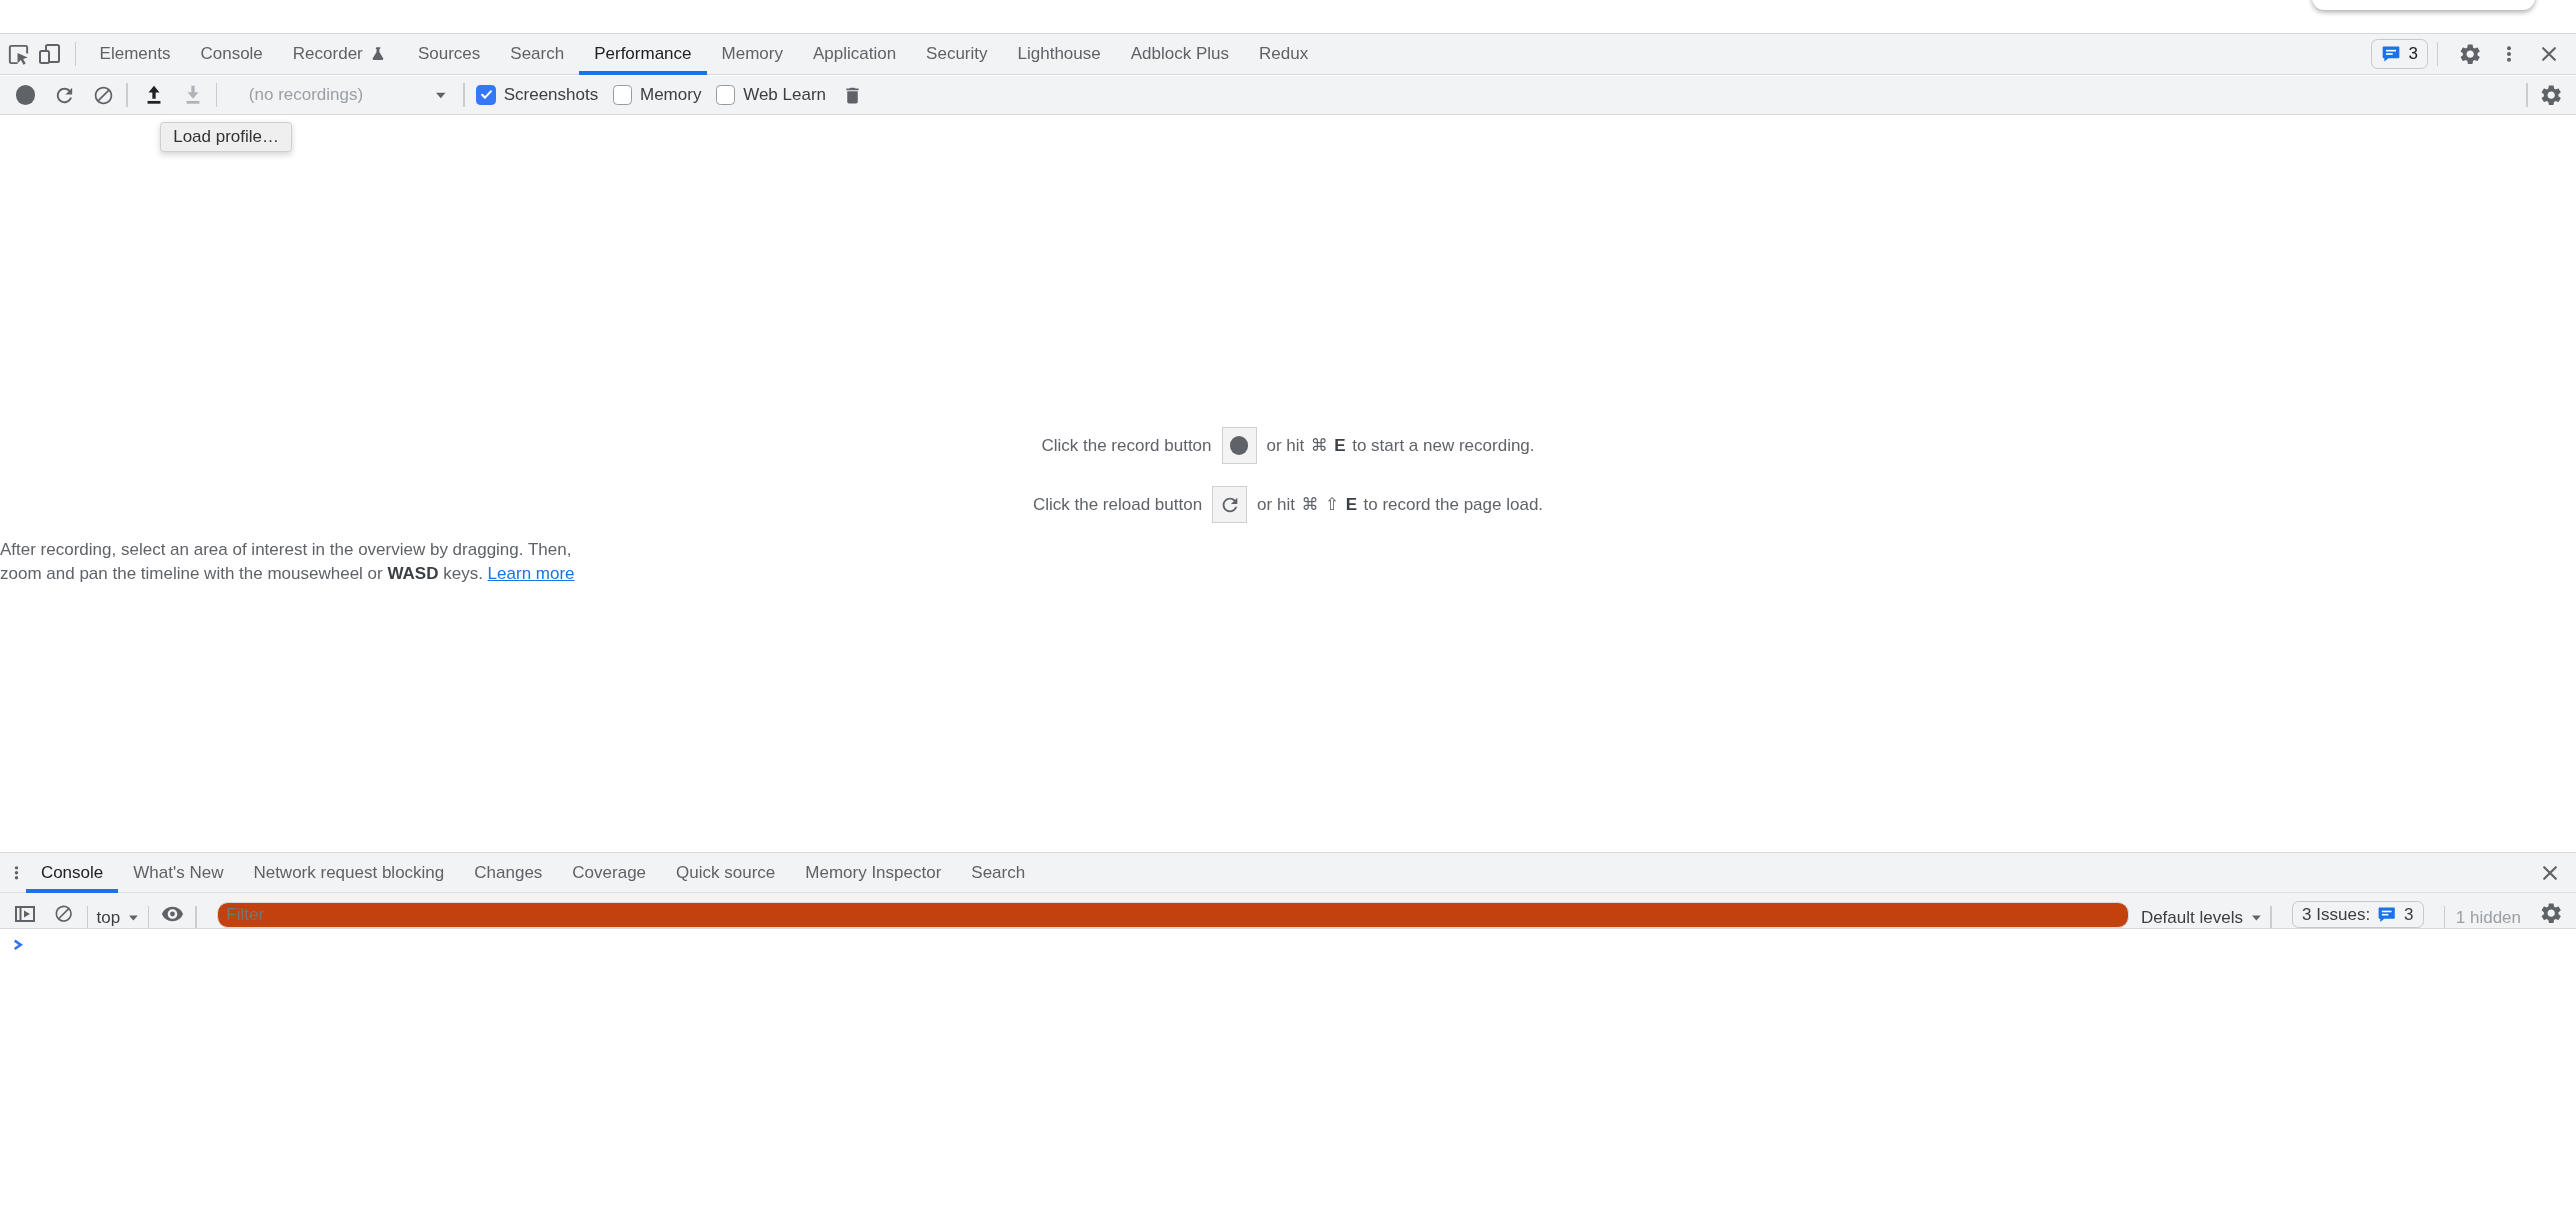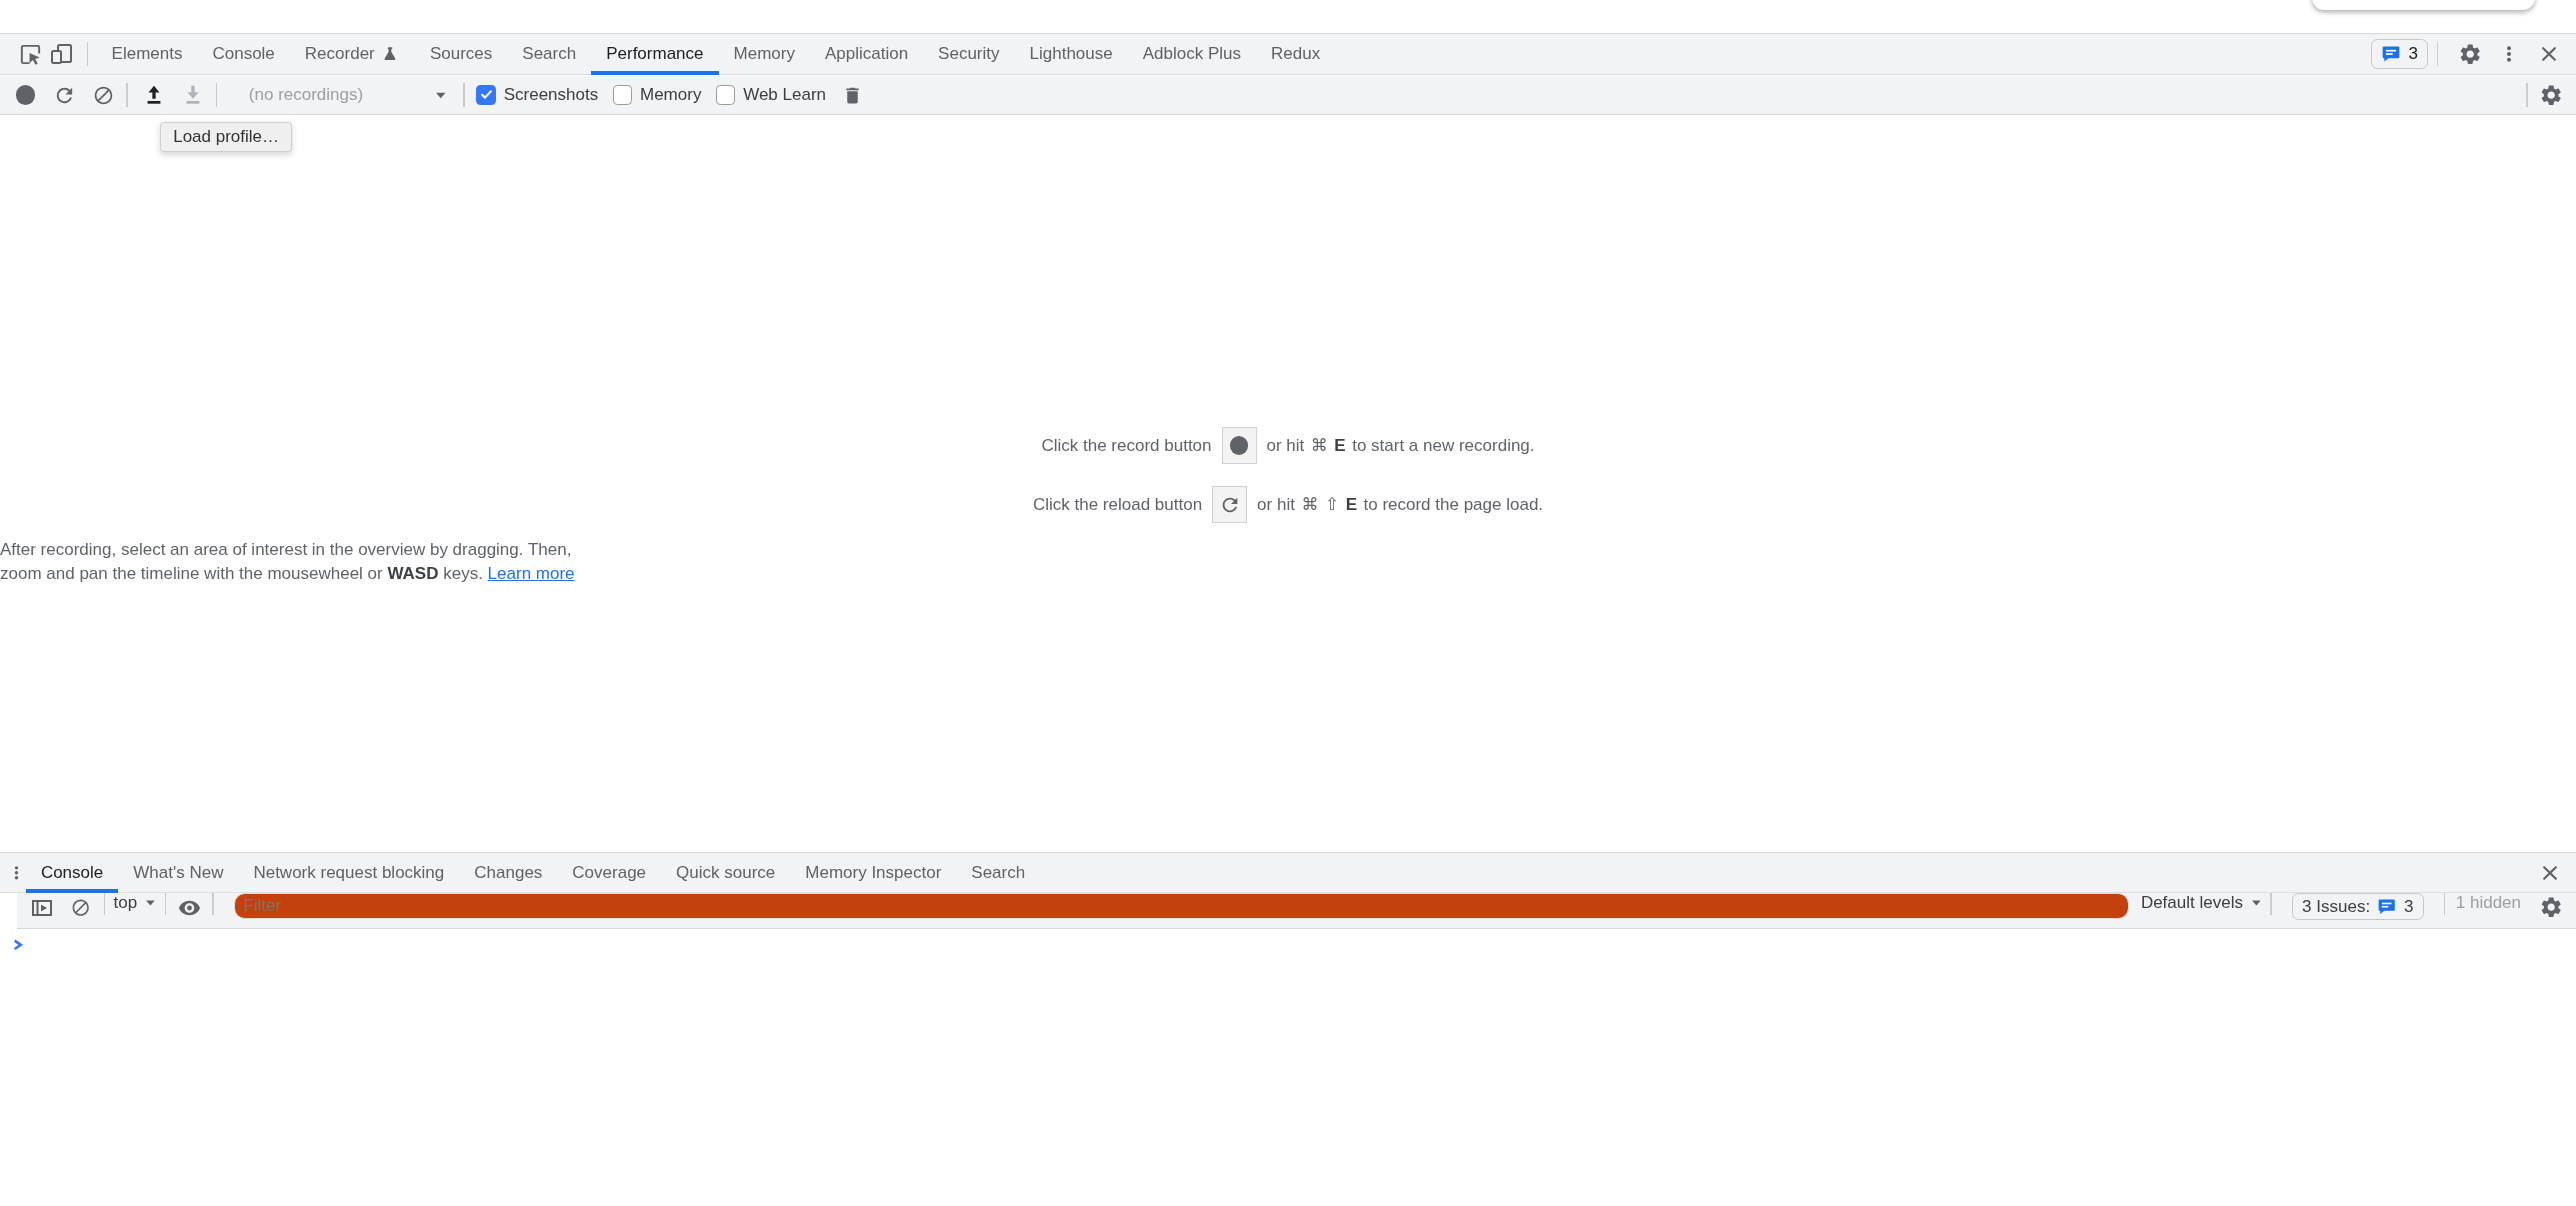--- a/index.html
+++ b/index.html
@@ -8,21 +8,21 @@
   .icon { color:#5f6368; display:flex; align-items:center; justify-content:center; }
   svg { display:block; }
 
   
   .float-frag { position:absolute; left:2312px; top:-16px; width:223px; height:26px;
     background:#fff; border-radius:12.2px; box-shadow:0 2.2px 5px rgba(0,0,0,.32); z-index:50; }
 
   
   .tabbar { position:absolute; top:33px; left:0; right:0; height:42px; background:#f1f3f4;
     border-top:1.4px solid #d8d8d8; border-bottom:1.4px solid #d8d8d8;
-    display:flex; align-items:center; padding-left:14px; }
+    display:flex; align-items:center; padding-left:2px; }
   .icon-btn { width:32px; height:32px; display:flex; align-items:center; justify-content:center; }
   .vsep { width:1.4px; height:24.4px; background:#ccc; margin:0 8.6px; flex:none; }
   .tab { height:100%; display:flex; align-items:center; gap:6.5px; padding:0 15px;
     font-size:17px; color:#5f6368; position:relative; white-space:nowrap; }
   .tab.selected { color:#202124; }
   .tab.selected::after { content:""; position:absolute; left:0; right:0; bottom:-1.4px; height:4.3px; background:#1a73e8; }
   .tabbar-right { margin-left:auto; display:flex; align-items:center; padding-right:11.5px; }
   .pill { display:flex; align-items:center; gap:7.2px; border:1.4px solid #c8c8c8; border-radius:6.5px;
     height:30px; padding:0 9.3px; font-size:17px; color:#202124; }
   .tabbar-right .icon-btn { margin-left:7.2px; }
@@ -66,22 +66,22 @@
     border-top:1.4px solid #d8d8d8; border-bottom:1.4px solid #e0e0e0;
     display:flex; align-items:center; }
   .drawer-tabbar .kebab-v { width:18.7px; margin-left:7.2px; }
   .dtab { height:100%; display:flex; align-items:center; padding:0 15px; font-size:17px;
     color:#5f6368; position:relative; white-space:nowrap; }
   .dtab.selected { color:#202124; }
   .dtab.selected::after { content:""; position:absolute; left:0; right:0; bottom:-1.4px; height:4.3px; background:#1a73e8; }
   .drawer-tabbar .close-btn { margin-left:auto; margin-right:10px; }
 
   
-  .ctoolbar { position:absolute; top:893px; left:17px; right:0; height:36px; background:#f1f3f4;
-    border-bottom:1.4px solid #d8d8d8; display:flex; align-items:flex-start; padding:0 10px; }
+  .ctoolbar { position:absolute; top:893px; left:0; right:0; height:36px; background:#f1f3f4;
+    border-bottom:1.4px solid #d8d8d8; display:flex; align-items:flex-end; padding:0 10px; }
   .ctoolbar .vsep { height:21.6px; }
   .drop { display:flex; align-items:center; gap:8px; font-size:17px; color:#3c4043; white-space:nowrap; }
   .filter-input { flex:1; height:26px; margin:0 11.5px; border:1.4px solid #dadada; border-radius:11px;
     background:#c2410c; font-size:17px; color:#202124; padding:0 8.6px;
     font-family:"Liberation Sans","DejaVu Sans",sans-serif; }
   .filter-input::placeholder { color:#757575; }
   .cpill { display:flex; align-items:center; gap:7.2px; border:1.4px solid #c8c8c8; border-radius:6.5px;
     height:27px; padding:0 9.3px; font-size:17px; color:#3c4043; margin:0 11.5px; white-space:nowrap; }
   .hidden-lbl { font-size:17px; color:#9aa0a6; margin-right:16px; white-space:nowrap; }
 

